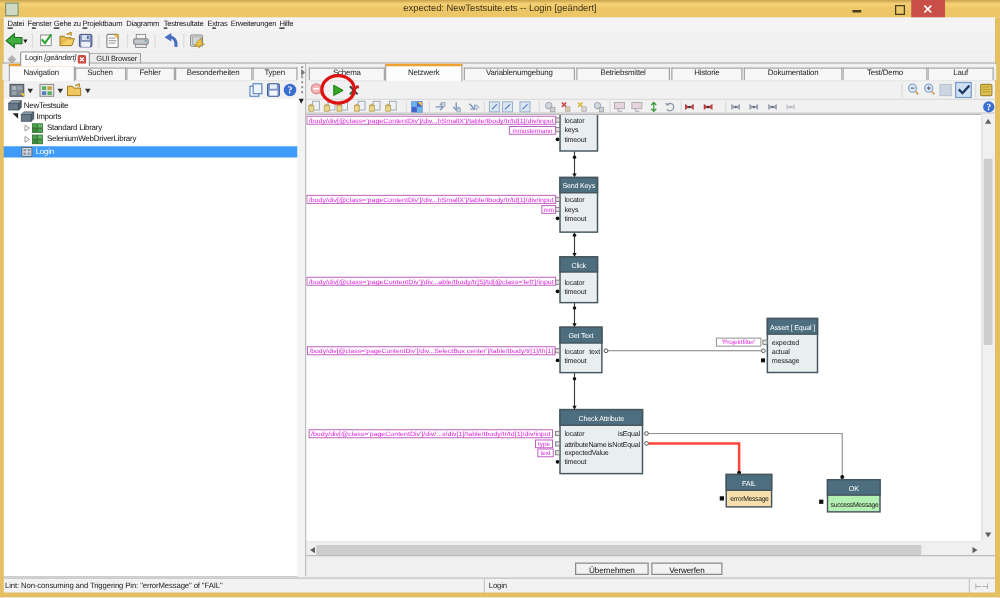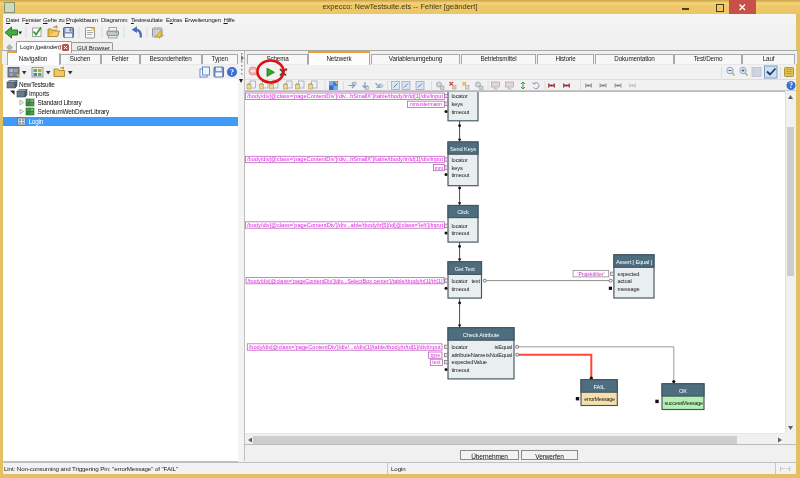--- a/index.html
+++ b/index.html
@@ -45,21 +45,21 @@
 #statusbar{left:2px;top:462px;width:796px;height:12px;background:#f2f2f2;border-top:1px solid #c0c0c0;font-size:6.2px;letter-spacing:-0.1px;color:#222;}
 #borderL{left:0;top:14px;width:2.5px;height:464px;background:#e5c063;}
 #borderR{left:795.5px;top:14px;width:4.5px;height:464px;background:#e5c063;}
 #borderB{left:0;top:474px;width:800px;height:4px;background:#e5c063;}
 #leftbottom{left:2px;top:461px;width:236px;height:1px;background:#c0c0c0;}
 </style>
 </head>
 <body>
 <div id="win">
   <div class="abs" id="titlebar"></div>
-  <div class="abs" id="title">expecco: NewTestsuite.ets -- Fehler [geändert]</div>
+  <div class="abs" id="title">expected: NewTestsuite.ets -- Login [geändert]</div>
   <div class="abs" id="appicon"></div>
   <div class="abs" id="minbtn"></div>
   <div class="abs" id="maxbtn"></div>
   <div class="abs" id="closebtn">
       <svg width="7" height="7">
         <path d="M0.5,0.5 L6,6 M6,0.5 L0.5,6" stroke="#fff" stroke-width="1.3"></path>
       </svg>
     </div>
 
   <div class="abs" id="menubar">

